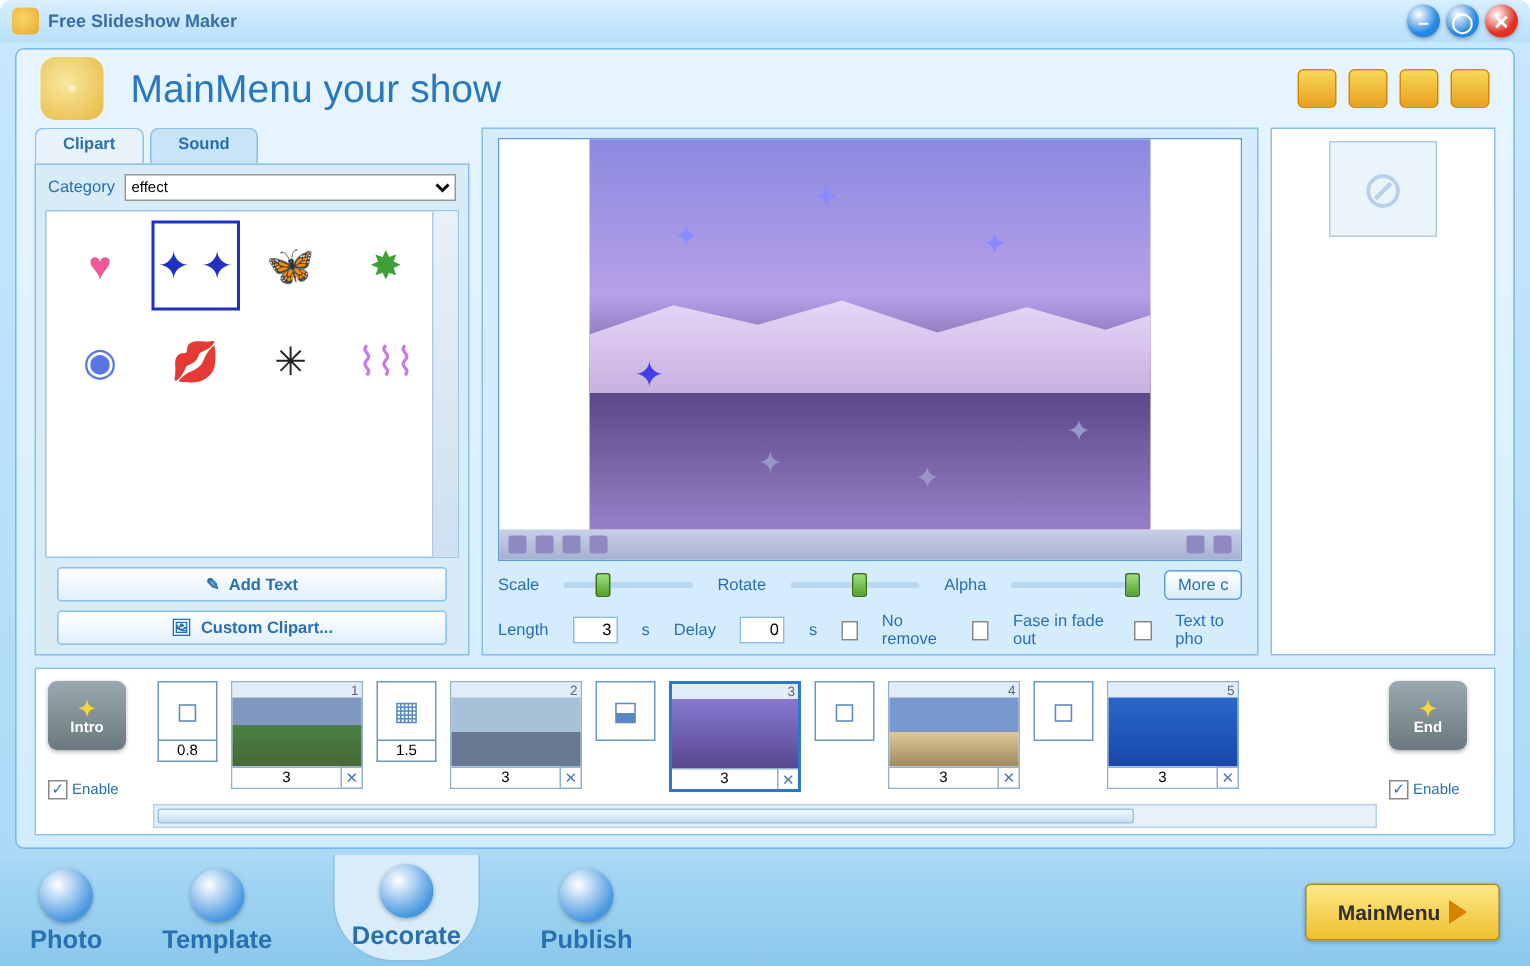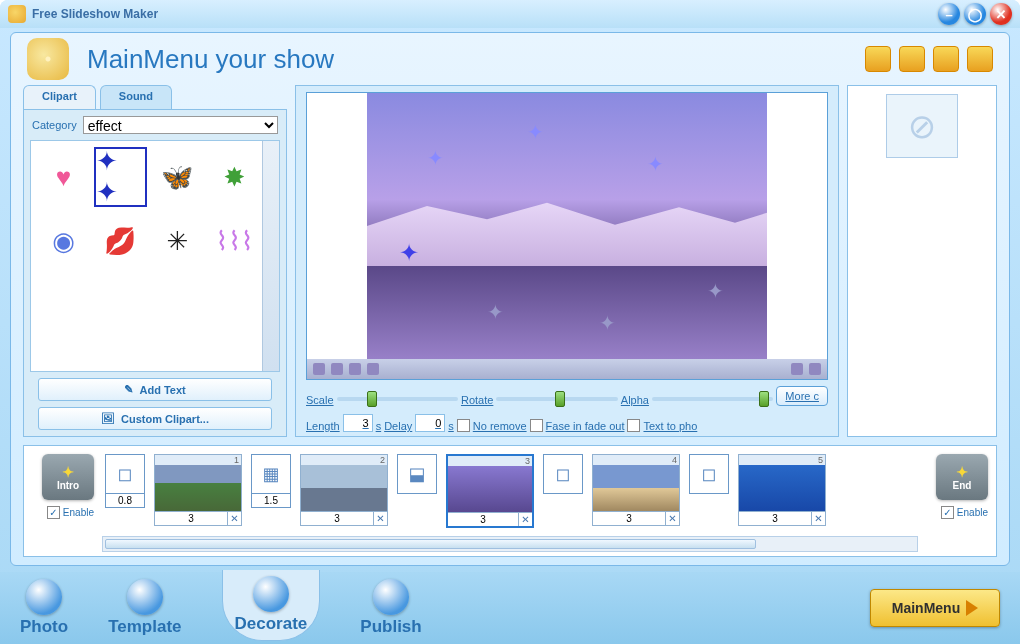--- a/index.html
+++ b/index.html
@@ -20,57 +20,57 @@
 
 .header { height: 52px; display: flex; align-items: center; padding: 0 16px; }
 .header .logo { width: 42px; height: 42px; background: radial-gradient(circle at 40% 40%, #f8e8a0, #e8b840); border-radius: 10px; position: relative; }
 .header .logo::before { content:''; position:absolute; inset: 6px; background: radial-gradient(circle, #fff2c0 2px, transparent 3px); }
 .header .page-title { margin-left: 18px; font-size: 26px; color: #2878c0; font-weight: normal; }
 .header .head-btns { margin-left: auto; display: flex; gap: 8px; }
 .head-btns .hb { width: 26px; height: 26px; border-radius: 4px; cursor: pointer; background: linear-gradient(#f8d858, #e8a020); border: 1px solid #d88800; }
 
 .workarea { display: flex; gap: 8px; padding: 0 12px; flex: 1; min-height: 0; }
 
-.panel-left { width: 264px; display: flex; flex-direction: column; }
+.panel-left { width: 290px; display: flex; flex-direction: column; }
 .tabs { display: flex; height: 24px; font-size: 11px; }
 .tab { padding: 4px 18px; background: #c8e5f8; border: 1px solid #8ac0e8; border-bottom: none; border-radius: 6px 6px 0 0; margin-right: 4px; cursor: pointer; color: #2870b0; font-weight: bold; }
 .tab.active { background: #e8f2fa; }
 .tab-body { background: #d8ecf8; border: 1px solid #8ac0e8; flex: 1; display: flex; flex-direction: column; padding: 4px; }
 .cat-row { display: flex; align-items: center; gap: 6px; font-size: 11px; color: #2870b0; padding: 2px 4px; }
-.cat-row select { flex: 1; font-size: 14px; border: 1px solid #999; background: #fff; height: 18px; }
+.cat-row select { flex: 1; font-size: 10px; border: 1px solid #999; background: #fff; height: 18px; }
 .clipart-grid { background: #fff; border: 1px solid #9cc8e8; flex: 1; margin: 4px 2px 2px 2px; display: grid; grid-template-columns: repeat(4, 1fr); grid-auto-rows: 60px; gap: 4px; padding: 6px 18px 6px 6px; position: relative; }
 .clipart-grid::after { content:''; position:absolute; right:0; top:0; bottom:0; width:16px; background:linear-gradient(#e8f0f8,#d0e0f0); border-left:1px solid #b0c8e0; }
 .clip { display: flex; align-items: center; justify-content: center; font-size: 26px; }
 .clip.sel { border: 2px solid #2030c0; }
 .side-btn { margin: 4px 10px 2px 10px; background: linear-gradient(#fff, #e0f0fc); border: 1px solid #8ac0e8; border-radius: 3px; padding: 4px; font-size: 11px; color: #2870b0; font-weight: bold; display: flex; align-items: center; justify-content: center; gap: 6px; cursor: pointer; }
 
 .panel-center { flex: 1; display: flex; flex-direction: column; border: 1px solid #8ac0e8; background: #d4ecfc; }
 .preview { flex: 1; margin: 6px 10px 2px 10px; background: #fff; border: 1px solid #5aa0d8; display: flex; flex-direction: column; }
 .preview-img { flex: 1; display: flex; }
 .preview-img .side { width: 60px; background: #fff; }
 .preview-img .imgarea { flex: 1; background: linear-gradient(to bottom, #8a8ae0 0%, #b8a0e8 40%, #5a4888 65%, #9880c8 100%); position: relative; }
 .imgarea::before{content:'';position:absolute;left:0;right:0;top:40%;bottom:35%;background:linear-gradient(to bottom,#e8d8f8,#c8b0e0);clip-path:polygon(0 40%,15% 10%,30% 30%,45% 5%,62% 38%,78% 12%,92% 35%,100% 20%,100% 100%,0 100%);}
 .imgarea .star{position:absolute;color:#888aff;font-size:20px;}
 .playerbar { height: 20px; background: linear-gradient(#c8d0e8, #a8b0d0); display: flex; align-items: center; padding: 0 6px; gap: 6px; }
 .playerbar .pbtn { width: 12px; height: 12px; background: #9088c0; border-radius: 2px; }
-.ctrl-row { display: flex; align-items: flex-end; gap: 3px; padding: 4px 10px; font-size: 11px; color: #2870b0; text-decoration: underline; }
+.ctrl-row { display: flex; align-items: center; gap: 16px; padding: 4px 10px; font-size: 11px; color: #2870b0; }
 .slider { flex: 1; height: 14px; display: flex; align-items: center; position: relative; }
 .slider .track { width: 100%; height: 4px; background: #b8d8f0; border-radius: 3px; }
 .slider .thumb { position: absolute; width: 10px; height: 16px; background: linear-gradient(#9ce080,#58a028); border: 1px solid #3a7018; border-radius: 2px; top: -1px; }
 .num-in { width: 30px; height: 18px; border: 1px solid #8ac0e8; text-align: right; font-size: 11px; padding-right: 3px; background: #fff; }
 .chk { width: 13px; height: 13px; border: 1px solid #888; background: #fff; display: inline-block; vertical-align: middle; }
 .chk.on::after { content: '✓'; font-size: 10px; color: #2870b0; line-height: 11px; display: block; text-align: center; }
 .more-btn { background: linear-gradient(#fff,#d8ecfc); border: 1px solid #5aa0d8; border-radius: 4px; padding: 3px 8px; font-size: 11px; color: #2870b0; cursor: pointer; }
 
 .panel-right { width: 150px; background: #fff; border: 1px solid #8ac0e8; padding: 8px; display: flex; align-items: flex-start; justify-content: center; }
 .panel-right .ph { width: 72px; height: 64px; border: 1px solid #aecce8; display: flex; align-items: center; justify-content: center; font-size: 34px; color: #b8d0e8; background:#eaf4fb; }
 
 .timeline-wrap { margin: 8px 12px; background: #fff; border: 1px solid #8ac0e8; padding: 8px 8px 4px 8px; }
 .timeline { display: flex; align-items: flex-start; gap: 8px; }
-.cap { width: 62px; display: flex; flex-direction: column; align-items: flex-end; gap: 6px; }
+.cap { width: 62px; display: flex; flex-direction: column; align-items: flex-start; gap: 20px; }
 .cap-btn { width: 52px; height: 46px; background: linear-gradient(#9aa8b0,#6a7880); border-radius: 6px; display:flex;flex-direction:column;align-items:center;justify-content:center;color:#fff;font-size:10px;font-weight:bold; box-shadow: 0 1px 3px rgba(0,0,0,.3); cursor:pointer; }
 .cap-btn::before{content:'✦';color:#f8d838;font-size:14px;}
 .strip-scroll { flex:1; overflow-x: hidden; }
 .strip { display: flex; align-items: flex-start; gap: 6px; padding-bottom: 4px; }
 .trans { display: flex; flex-direction: column; align-items: center; width: 46px; }
 .trans .tbox { width: 40px; height: 40px; background:#fff; border: 1px solid #6a98c8; display:flex;align-items:center;justify-content:center;font-size:18px;color:#5a88c0; position:relative; }
 .trans .tdur { width: 40px; border: 1px solid #6a98c8; border-top:none; font-size:10px; text-align:center; padding:1px 0; }
 .slide { display: flex; flex-direction: column; align-items: stretch; width: 88px; border: 1px solid #90b0d0; }
 .slide.sel { border: 2px solid #2878d0; }
 .slide .shead { height: 10px; background:#e0ecf8; font-size:9px;text-align:right;padding:0 2px;color:#666; }

